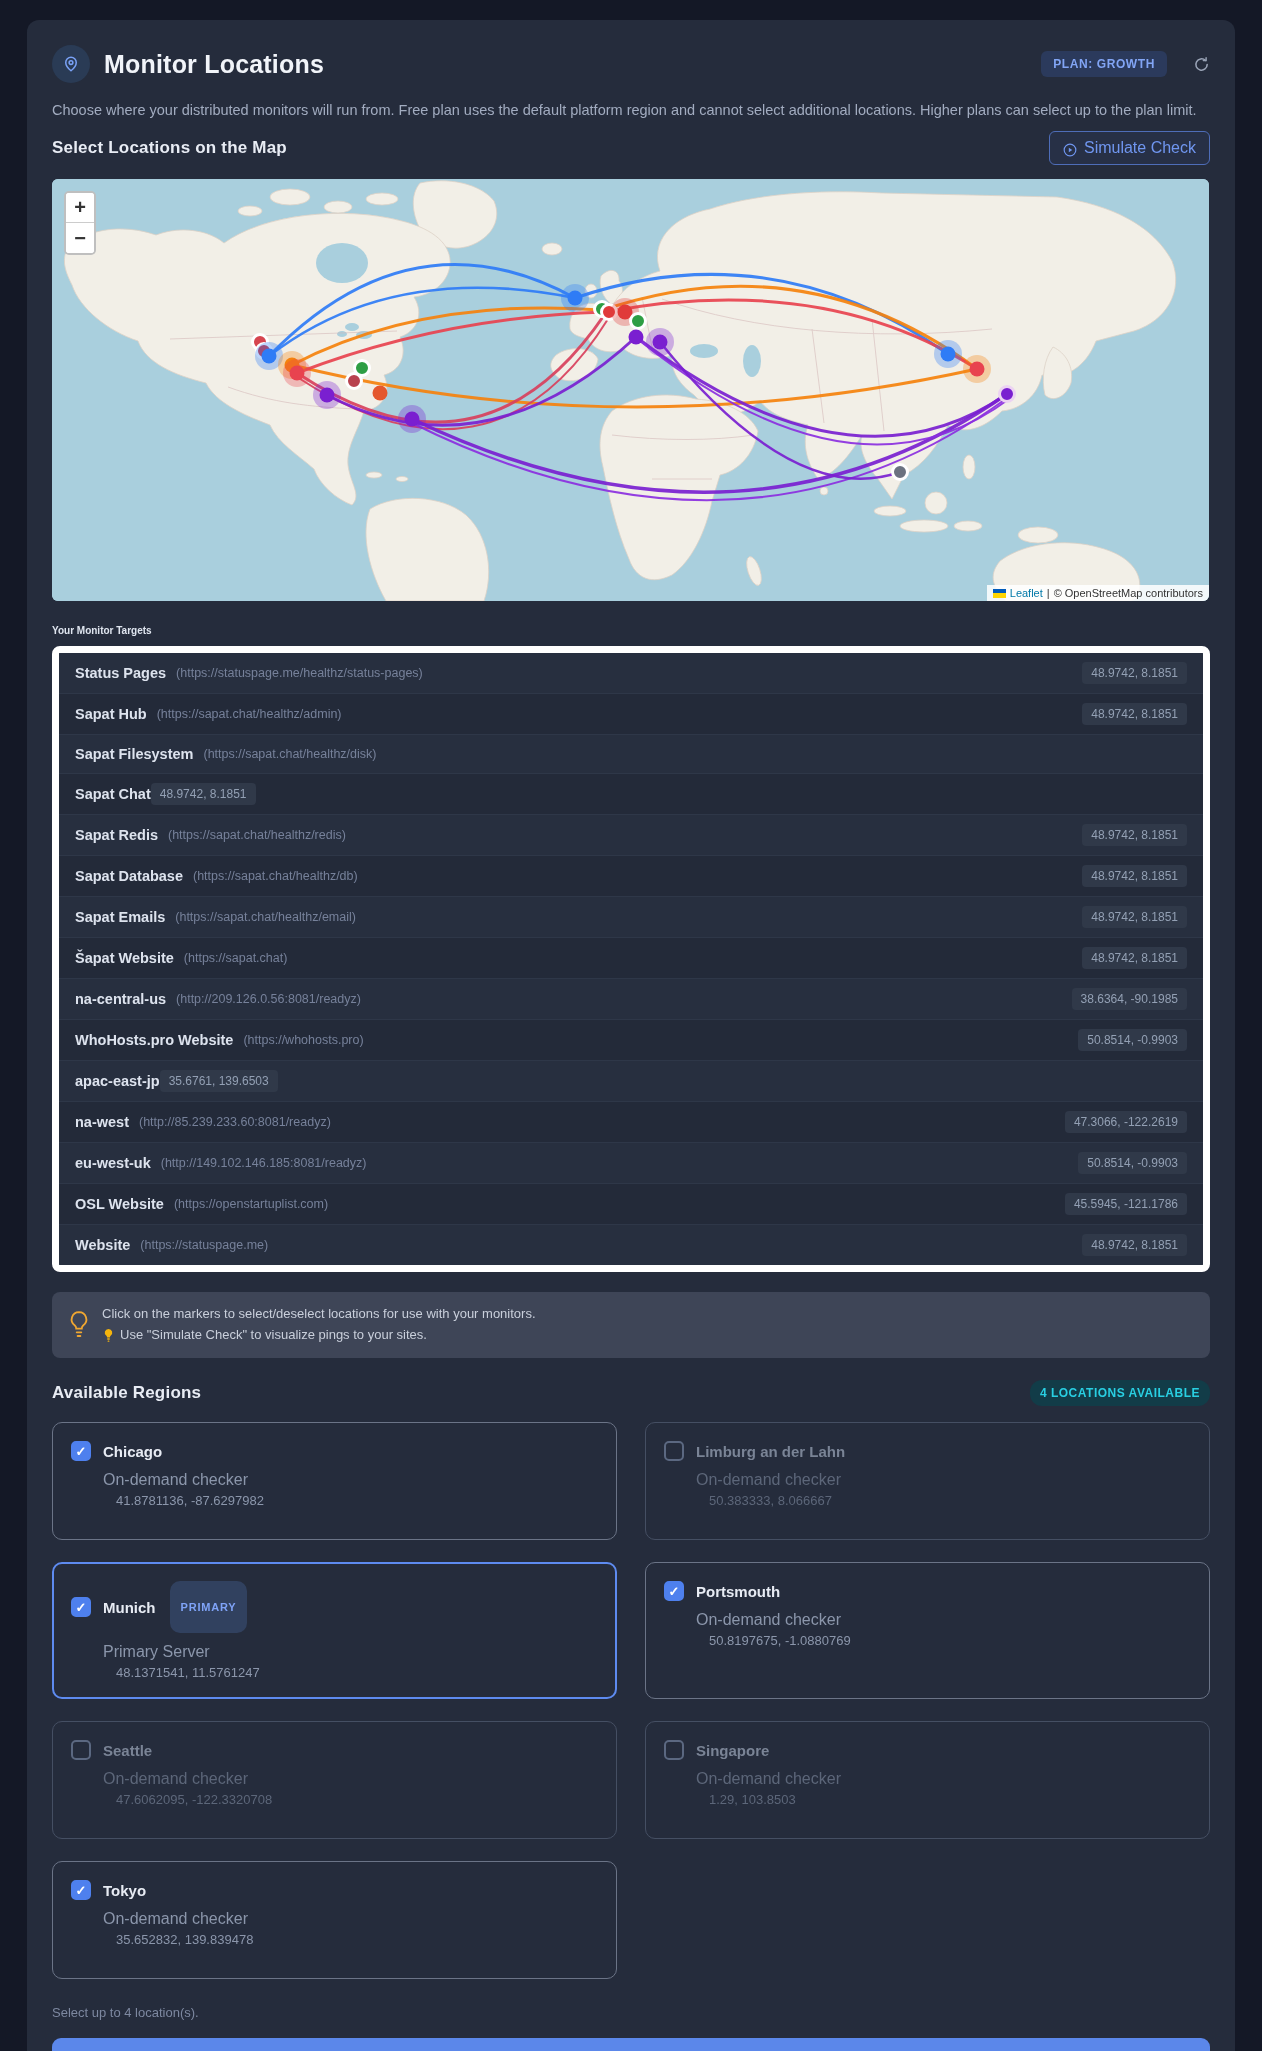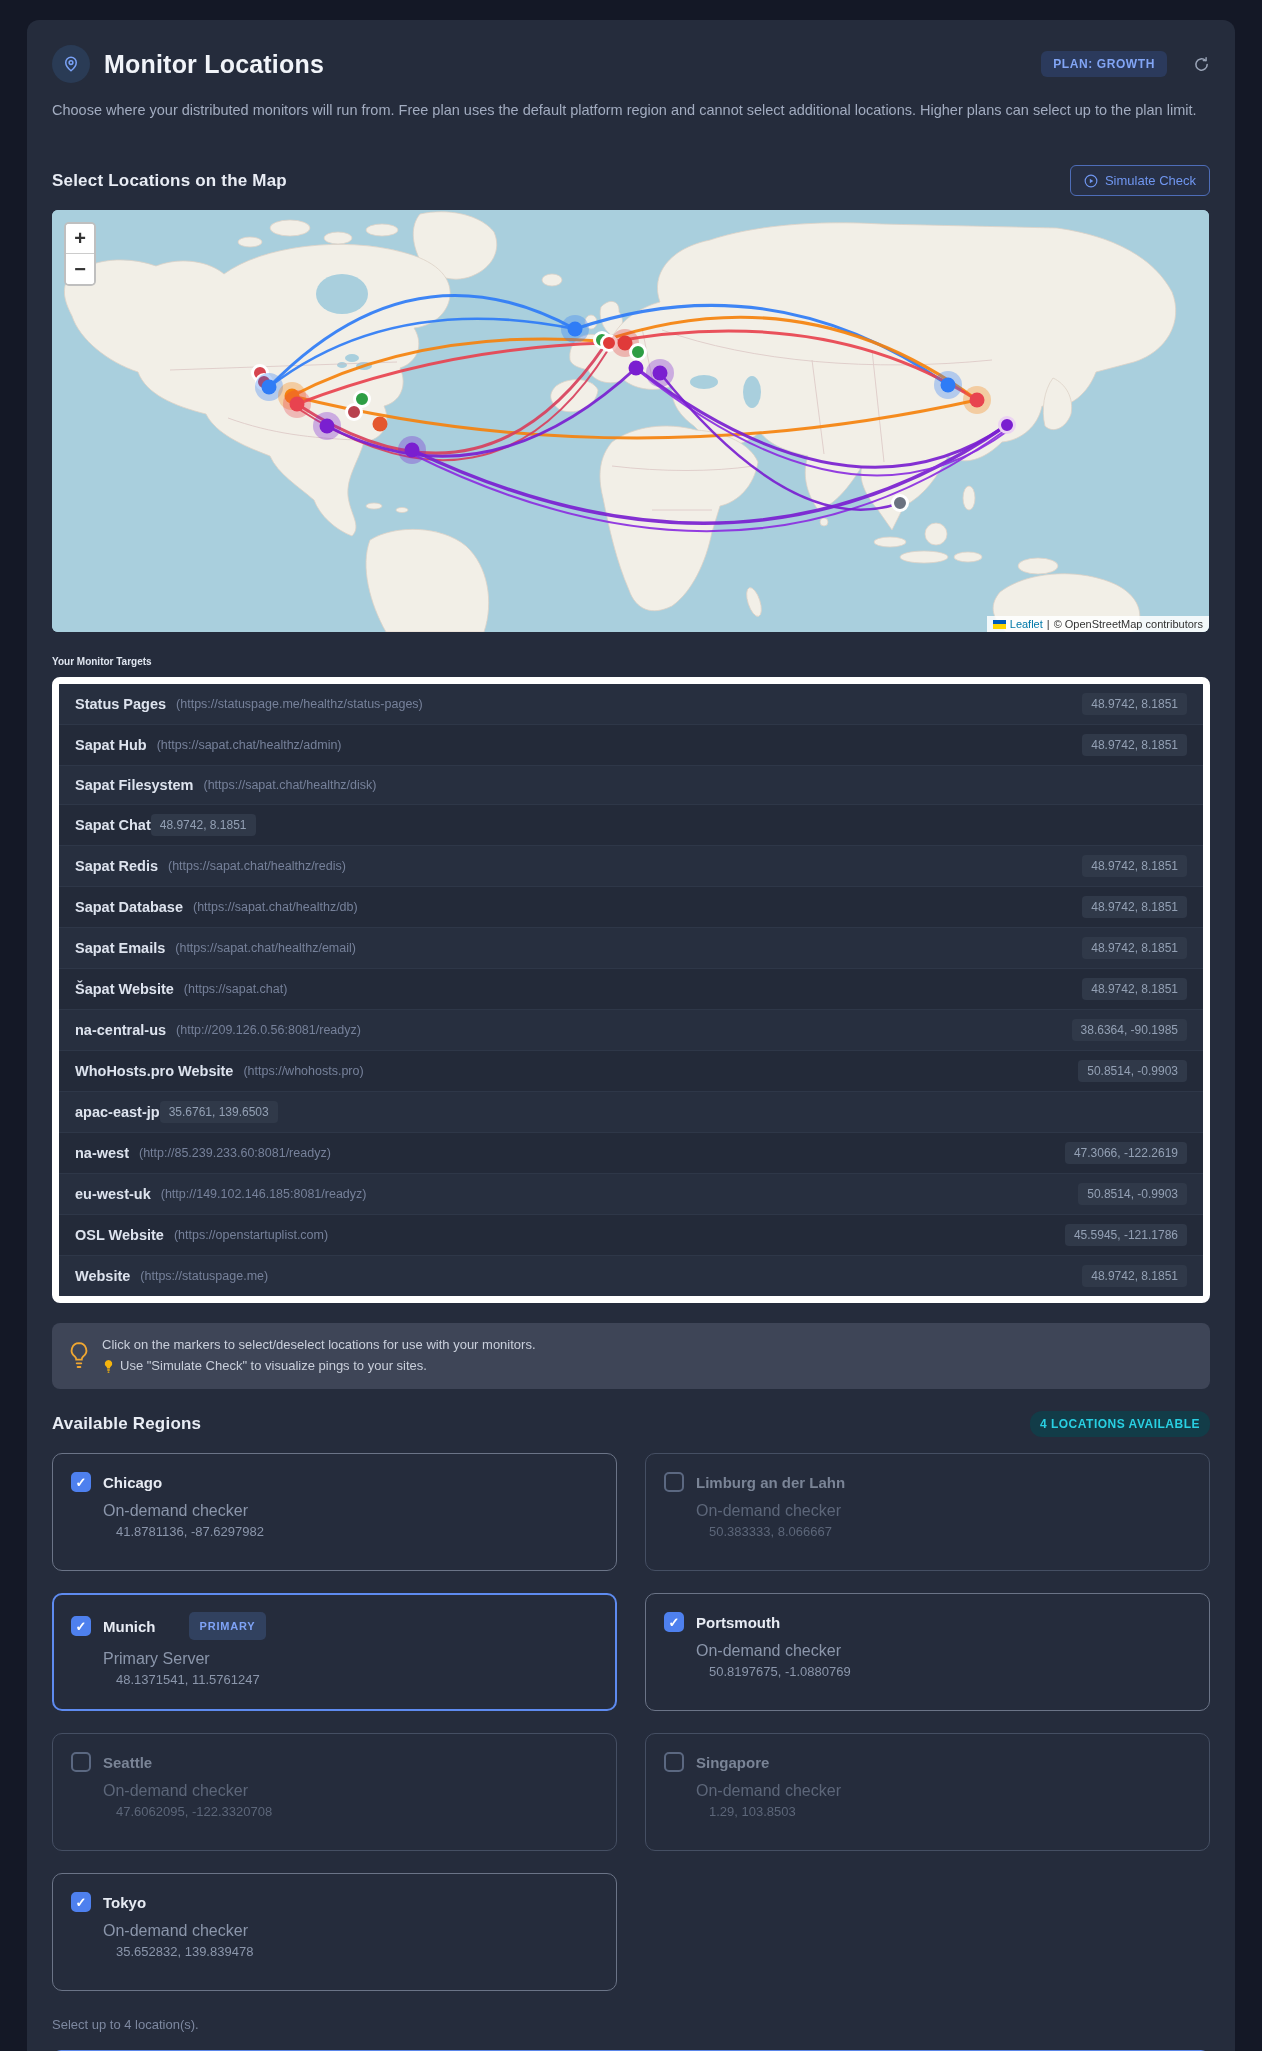--- a/index.html
+++ b/index.html
@@ -9,23 +9,23 @@
 
   
   .hdr { display:flex; align-items:center; gap:14px; }
   .hdr-icon { width:38px; height:38px; border-radius:50%; background:#2a3b55; display:flex; align-items:center; justify-content:center; flex:none; }
   .title { font-size:25px; font-weight:bold; color:#f1f4f9; letter-spacing:.2px; flex:1; }
   .plan-badge { background:#2b3a5c; color:#82a5f5; font-size:12px; font-weight:bold; letter-spacing:.6px; padding:6px 12px; border-radius:6px; }
   .refresh { margin-left:12px; color:#99a3b6; cursor:pointer; display:flex; }
   .desc { color:#a2acc0; font-size:14.5px; line-height:1.55; margin-top:16px; max-width:1160px; }
 
   
-  .sec-row { display:flex; align-items:center; justify-content:space-between; margin-top:44px; margin-bottom:14px; }
+  .sec-row { display:flex; align-items:center; justify-content:space-between; margin-top:10px; margin-bottom:14px; }
   .sec-title { color:#e8ecf4; font-size:17px; font-weight:bold; letter-spacing:.2px; }
-  .sim-btn { display:flex; align-items:flex-end; gap:7px; background:rgba(79,125,240,.06); border:1px solid #4e6db8; color:#7096f0; font-size:13px; padding:7px 13px; border-radius:6px; cursor:pointer; }
+  .sim-btn { display:flex; align-items:flex-end; gap:7px; background:rgba(79,125,240,.06); border:1px solid #4e6db8; color:#7096f0; font-size:16px; padding:7px 13px; border-radius:6px; cursor:pointer; }
 
   
   .map-wrap { position:relative; width:1157px; height:422px; border-radius:6px; overflow:hidden; background:#a9cfdd; }
   .map-wrap svg { display:block; }
   .zoomctl { position:absolute; top:12px; left:12px; width:32px; border:2px solid rgba(0,0,0,.25); border-radius:5px; overflow:hidden; background:#fff; }
   .zoomctl div { height:30px; display:flex; align-items:center; justify-content:center; font-size:20px; font-weight:bold; color:#333; cursor:pointer; background:#fff; }
   .zoomctl div:first-child { border-bottom:1px solid #ccc; }
   .attrib { position:absolute; right:0; bottom:0; background:rgba(255,255,255,.85); font-size:11px; color:#333; padding:2px 6px; display:flex; align-items:center; gap:4px; }
   .attrib a { color:#0078a8; text-decoration:none; cursor:pointer; }
   .flag { display:inline-block; width:13px; height:9px; }
@@ -51,21 +51,21 @@
   .regions-row { display:flex; align-items:center; justify-content:space-between; margin-top:22px; margin-bottom:16px; }
   .loc-badge { background:#123c48; color:#29cfe2; font-size:12px; font-weight:bold; letter-spacing:.5px; padding:6px 10px; border-radius:12px; }
   .regions-grid { display:grid; grid-template-columns:1fr 1fr; gap:22px 28px; }
   .region-card { border:1px solid #6b7487; border-radius:10px; padding:18px 18px; min-height:118px; background:transparent; cursor:pointer; }
   .region-card.primary { border:2px solid #5e8bf0; padding:17px; }
   .region-card.disabled { border-color:#454f63; cursor:default; }
   .rc-top { display:flex; align-items:center; gap:12px; }
   .cb { width:20px; height:20px; border-radius:5px; border:2px solid #5b6881; flex:none; display:flex; align-items:center; justify-content:center; }
   .cb.on { background:#4e80ee; border-color:#4e80ee; color:#fff; font-size:13px; font-weight:bold; }
   .rc-name { color:#e7ebf3; font-size:15px; font-weight:bold; }
-  .primary-badge { background:#31415f; color:#7fa3f7; font-size:11px; font-weight:bold; letter-spacing:.8px; padding:8px 11px; border-radius:5px; margin-left:21px; }
+  .primary-badge { background:#31415f; color:#7fa3f7; font-size:11px; font-weight:bold; letter-spacing:.8px; padding:20px 11px; border-radius:10px; margin-left:2px; }
   .rc-sub { color:#8b96ab; font-size:16px; margin:10px 0 4px 32px; }
   .rc-coords { color:#8b96ab; font-size:13px; margin-left:45px; }
   .region-card.disabled .rc-name { color:#7a8496; }
   .region-card.disabled .rc-sub, .region-card.disabled .rc-coords { color:#5c6679; }
 
   .footnote { color:#7d88a0; font-size:13px; margin-top:26px; }
   .save-btn { margin-top:18px; width:100%; height:52px; background:#5b87ea; border:none; border-radius:9px; color:#fff; font-size:16px; font-family:"Liberation Sans",sans-serif; display:flex; align-items:center; justify-content:center; gap:9px; cursor:pointer; }
 </style>
 </head>
 <body>

